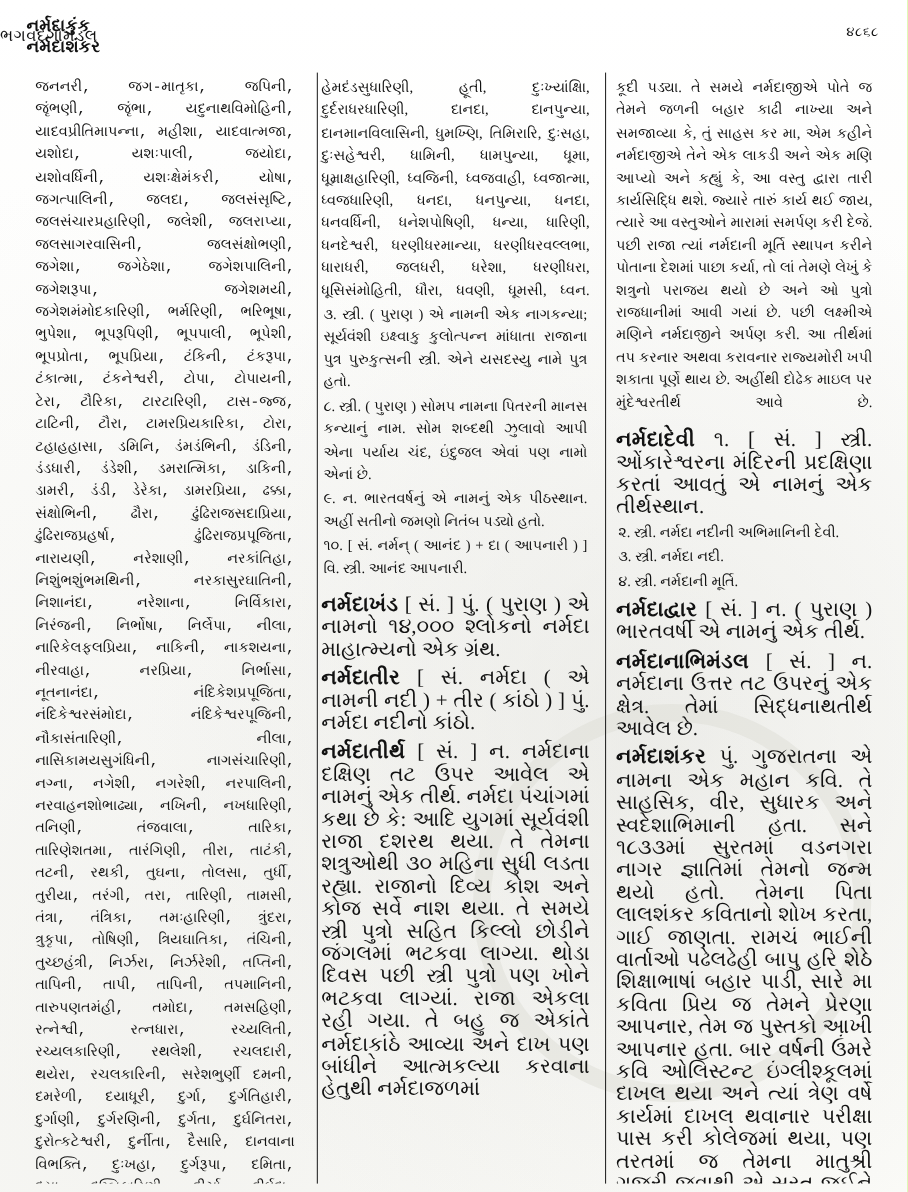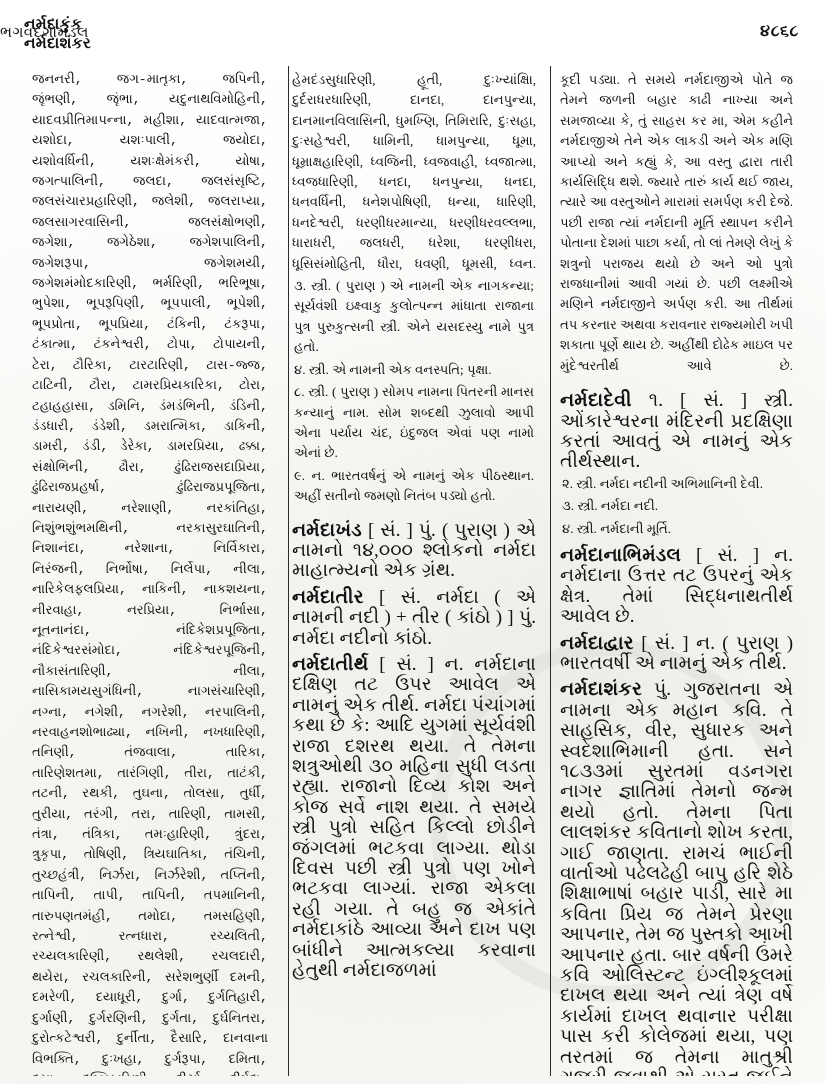--- a/index.html
+++ b/index.html
@@ -65,22 +65,22 @@
     position: absolute;
     left: 0; top: 24px;
     width: 825px;
     text-align: left;
     font-size: 15px;
     letter-spacing: 0.4px;
   }
   .hdr-right {
     position: absolute;
     right: 26px; top: 22px;
-    font-weight: bold;
-    font-size: 16px;
+    font-weight: normal;
+    font-size: 12px;
     letter-spacing: 0.6px;
   }
 
   
   #columns {
     position: absolute;
     left: 0; top: 66px;
     width: 825px;
     height: 1010px;
     display: flex;
@@ -170,31 +170,31 @@
     </div>
 
     <div class="col col-2">
       <p class="namelist">હેમદંડસુધારિણી, હૂતી, દુઃખ્યાંક્ષિા, દુર્દરાધરધારિણી, દાનદા, દાનપુન્યા, દાનમાનવિલાસિની, ધુમખ્ણિ, તિમિરારિ, દુઃસહા, દુઃસહેશ્વરી, ધામિની, ધામપુન્યા, ધૂમા, ધૂમ્રાક્ષહારિણી, ધ્વજિની, ધ્વજવાહી, ધ્વજાત્મા, ધ્વજધારિણી, ધનદા, ધનપુન્યા, ધનદા, ધનવર્ધિની, ધનેશપોષિણી, ધન્યા, ધારિણી, ધનદેશ્વરી, ધરણીધરમાન્યા, ધરણીધરવલ્લભા, ધારાધરી, જલધરી, ધરેશા, ધરણીધરા, ધૂસિસંમોહિતી, ધૌરા, ધવણી, ધૂમસી, ધ્વન.</p>
 
       <p class="sense">
         <span class="num b">૩.</span>
         <span>સ્ત્રી. ( પુરાણ ) એ નામની એક નાગકન્યા; સૂર્યવંશી ઇક્ષ્વાકુ કુલોત્પન્ન માંધાતા રાજાના પુત્ર પુરુકુત્સની સ્ત્રી. એને યસદસ્યુ નામે પુત્ર હતો.</span>
       </p>
       <p class="sense">
-        <span class="num b">૪.</span>
-        <span>સ્ત્રી. એ નામની એક વનસ્પતિ; પૃક્ષા.</span>
-      </p>
-      <p class="sense">
         <span class="num b">૮.</span>
         <span>સ્ત્રી. ( પુરાણ ) સોમપ નામના પિતરની માનસ કન્યાનું નામ. સોમ શબ્દથી ઝુલાવો આપી એના પર્યાય ચંદ, ઇંદુજલ એવાં પણ નામો એનાં છે.</span>
       </p>
       <p class="sense">
         <span class="num b">૯.</span>
         <span>ન. ભારતવર્ષનું એ નામનું એક પીઠસ્થાન. અહીં સતીનો જમણો નિતંબ પડ્યો હતો.</span>
       </p>
+      <p class="sense">
+        <span class="num b">૧૦.</span>
+        <span>[ સં. નર્મન્ ( આનંદ ) + દા ( આપનારી ) ] વિ. સ્ત્રી. આનંદ આપનારી.</span>
+      </p>
 
       <div class="spacer-sm"></div>
 
       <p class="entry">
         <span class="hw">નર્મદાખંડ</span>
         <span>[ સં. ] પું. ( પુરાણ ) એ નામનો ૧૪,૦૦૦ શ્લોકનો નર્મદા માહાત્મ્યનો એક ગ્રંથ.</span>
       </p>
       <p class="entry">
         <span class="hw">નર્મદાતીર</span>
         <span>[ સં. નર્મદા ( એ નામની નદી ) + તીર ( કાંઠો ) ] પું. નર્મદા નદીનો કાંઠો.</span>
@@ -222,27 +222,27 @@
       <p class="sense">
         <span class="num b">૩.</span>
         <span>સ્ત્રી. નર્મદા નદી.</span>
       </p>
       <p class="sense">
         <span class="num b">૪.</span>
         <span>સ્ત્રી. નર્મદાની મૂર્તિ.</span>
       </p>
 
       <p class="entry">
+        <span class="hw">નર્મદાદ્વાર</span>
+        <span>[ સં. ] ન. ( પુરાણ ) ભારતવર્ષી એ નામનું એક તીર્થ.</span>
+      </p>
+
+      <p class="entry">
         <span class="hw">નર્મદાનાભિમંડલ</span>
         <span>[ સં. ] ન. નર્મદાના ઉત્તર તટ ઉપરનું એક ક્ષેત્ર. તેમાં સિદ્ધનાથતીર્થ આવેલ છે.</span>
-      </p>
-
-      <p class="entry">
-        <span class="hw">નર્મદાદ્વાર</span>
-        <span>[ સં. ] ન. ( પુરાણ ) ભારતવર્ષી એ નામનું એક તીર્થ.</span>
       </p>
 
       <p class="entry para-just-last">
         <span class="hw">નર્મદાશંકર</span>
         <span>પું. ગુજરાતના એ નામના એક મહાન કવિ. તે સાહસિક, વીર, સુધારક અને સ્વદેશાભિમાની હતા. સને ૧૮૩૩માં સુરતમાં વડનગરા નાગર જ્ઞાતિમાં તેમનો જન્મ થયો હતો. તેમના પિતા લાલશંકર કવિતાનો શોખ કરતા, ગાઈ જાણતા. રામચં ભાઈની વાર્તાઓ પઢેલઢેહી બાપુ હરિ શેઠે શિક્ષાભાષાં બહાર પાડી, સારે મા કવિતા પ્રિય જ તેમને પ્રેરણા આપનાર, તેમ જ પુસ્તકો આખી આપનાર હતા. બાર વર્ષની ઉંમરે કવિ ઓલિસ્ટન્ટ ઇંગ્લીશ્કૂલમાં દાખલ થયા અને ત્યાં ત્રેણ વર્ષે કાર્યમાં દાખલ થવાનાર પરીક્ષા પાસ કરી કોલેજમાં થયા, પણ તરતમાં જ તેમના માતુશ્રી ગુજરી જવાથી એ સુરત જઈને ઘર માંડીને રહ્યા. સને ૧૮૫૪માં કવિતા મહેલાઓ ખાસ અને ૧૮મામાં રા. ૧૧થી સુરતમાં જ નાનપણની નિશાળમાં બદલાયા. આ વર્ષમાં એ વિધુર થયા, તથા સુરત છોડી પાછા મુંબઈ ગયા. ત્યાં બુદ્ધિવર્ધક સભા ઘાટી કરી કોલેજમાં દાખલ થયા. પરંતુ પરીક્ષા પાસ કરી પ્રભ્યાન થવાના વિચારમાં મશગૂલ રહેવાથી ૧૮૫૬માં કોલેજ છેવટને માટે છોડી અને કવિ તરીકે કામ કરવા લાગ્યા. સંસ્કૃત</span>
       </p>
     </div>
 
   </div>
 </div>

